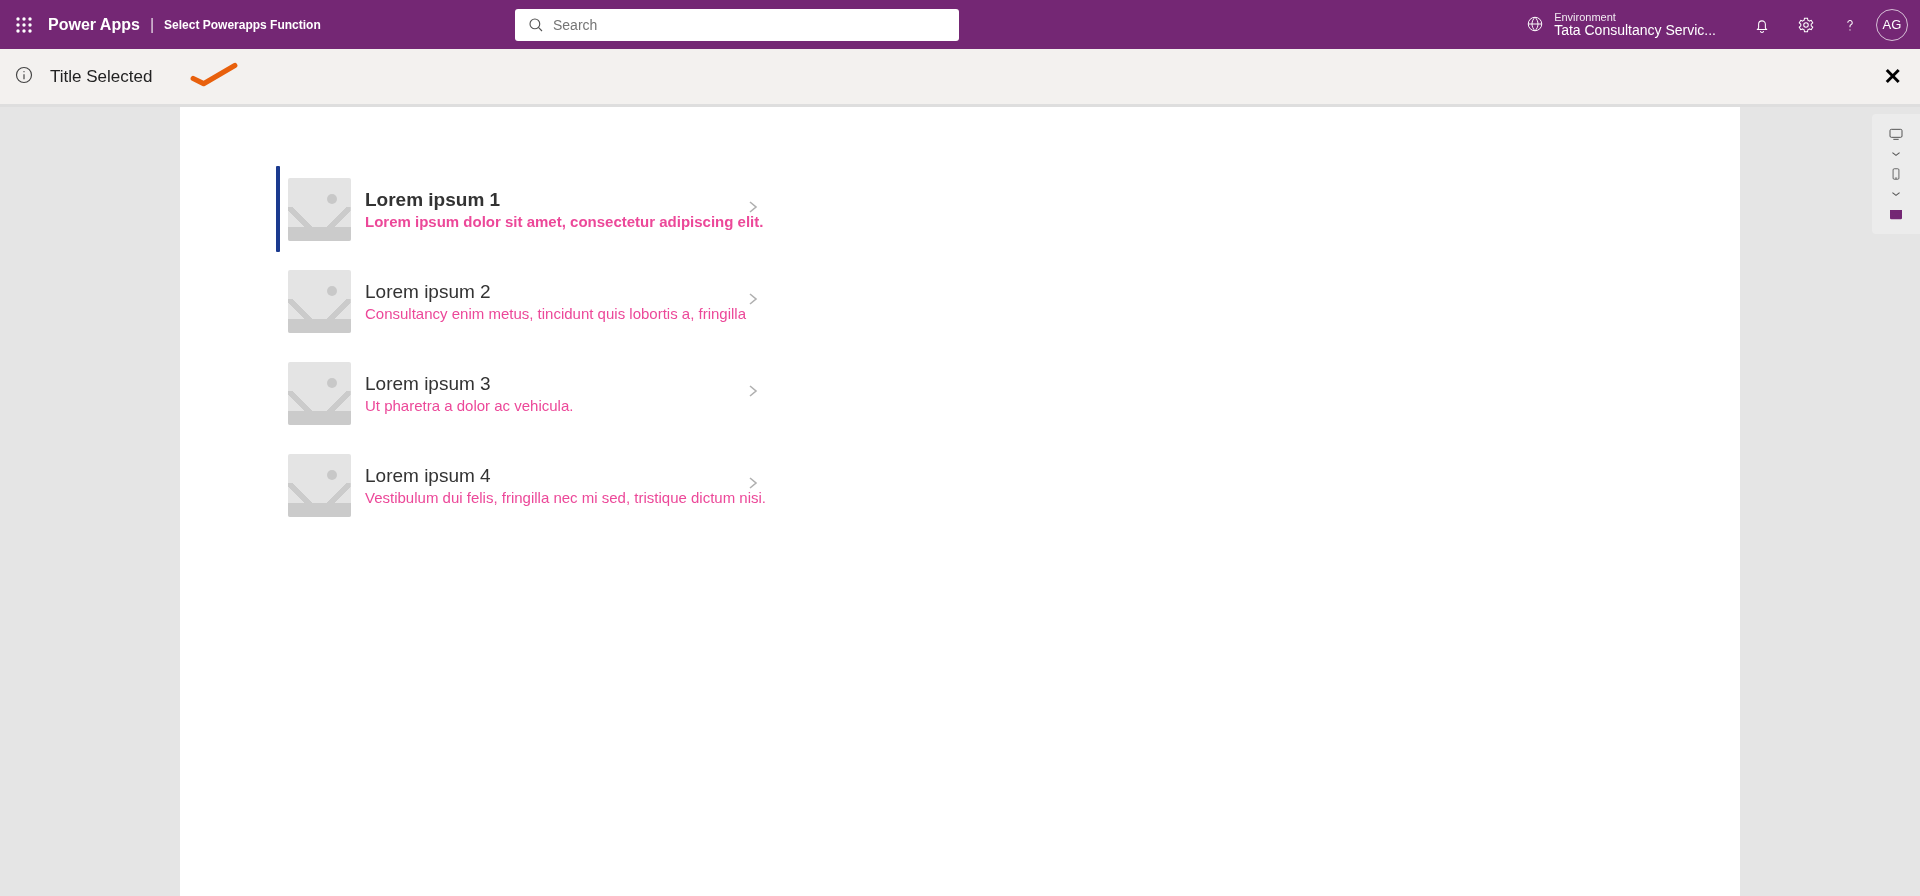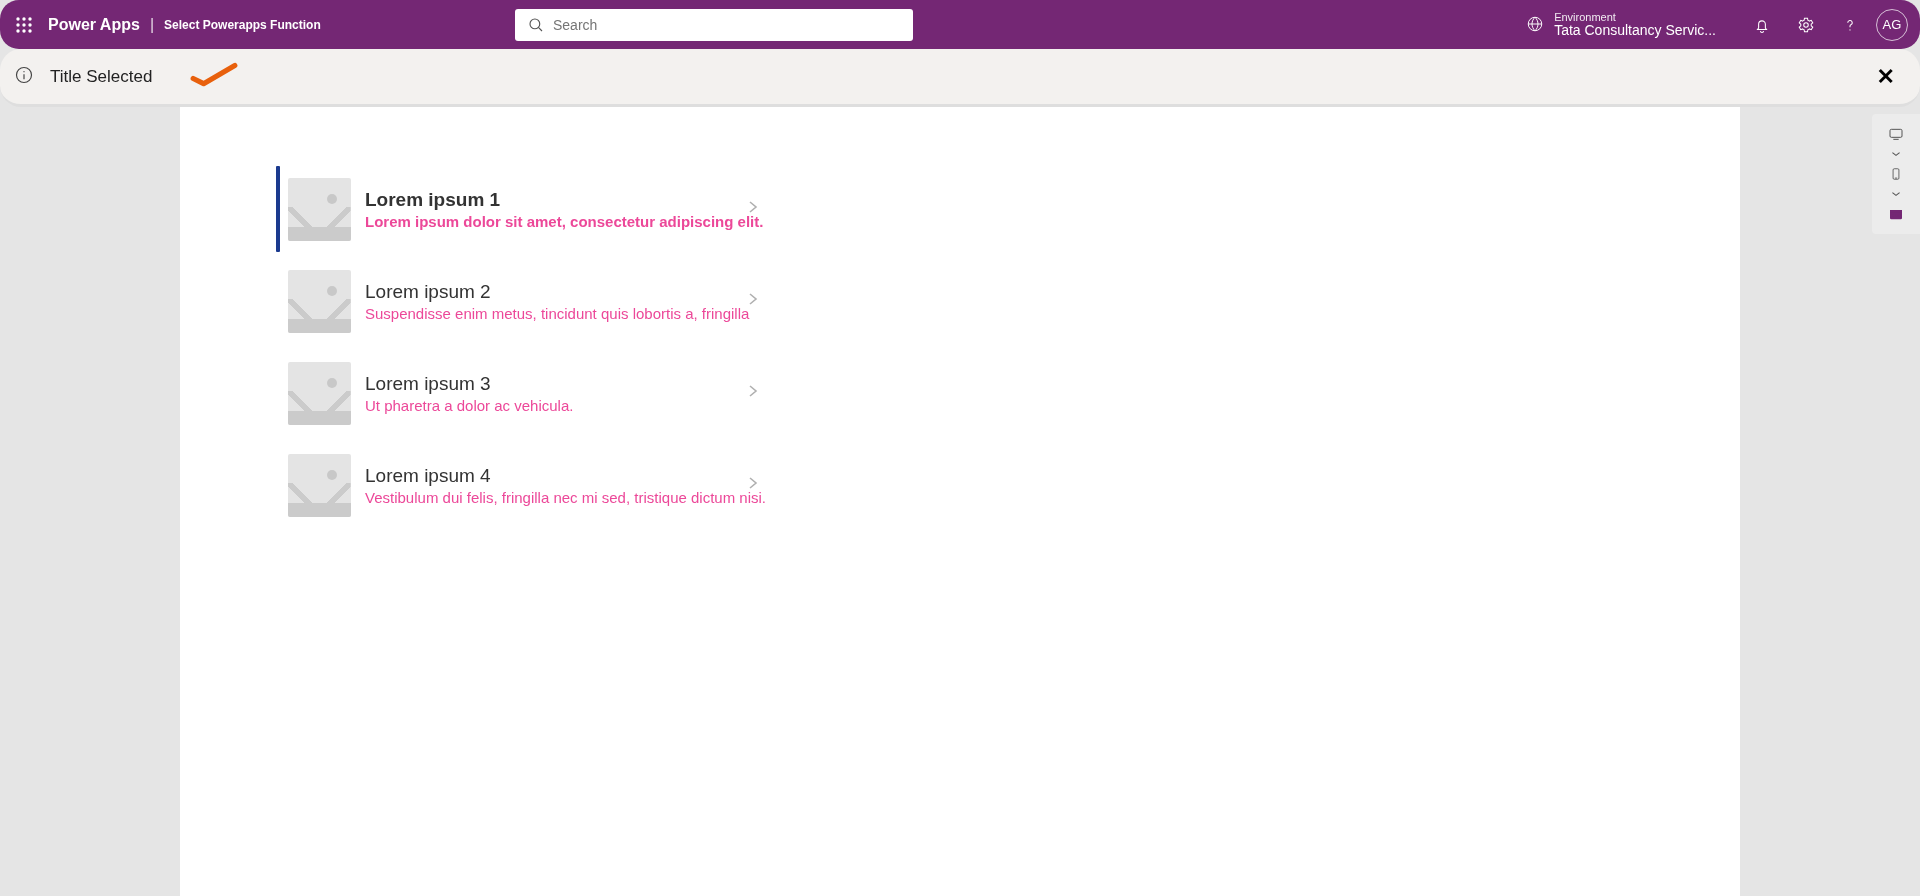--- a/index.html
+++ b/index.html
@@ -10,30 +10,29 @@
     --text-dark: #333;
     --text-mid: #555;
     --icon-grey: #b8b8b8;
   }
 
   
   .header {
     position: absolute; top:0; left:0; right:0; height:49px;
     background: var(--purple); color:#fff; display:flex; align-items:center;
     z-index: 100;
-    border-radius: 19px;
   }
   .waffle-btn { width:48px; height:49px; display:flex; align-items:center; justify-content:center; cursor:pointer; }
   .waffle-svg { width:18px; height:18px; fill:#fff; }
   .app-name { font-size:16px; font-weight:600; }
   .divider { margin: 0 10px; opacity:0.8; font-weight:300; }
   .page-title { font-size:12px; font-weight:600; }
 
   .search-wrap {
-    position:absolute; left:515px; top:9px; width:398px; height:32px;
+    position:absolute; left:515px; top:9px; width:444px; height:32px;
     background:#fff; border-radius:3px; display:flex; align-items:center;
   }
   .search-wrap svg.search-icon { width:18px; height:18px; margin:0 8px 0 12px; fill:none; stroke:#555; stroke-width:1.5; }
   .search-wrap input {
     flex:1; border:none; outline:none; height:100%; font-size:14px; color:#333; background:transparent;
   }
 
   .header-right { position:absolute; right:8px; top:0; height:49px; display:flex; align-items:center; gap:0; }
   .env-block { display:flex; align-items:center; margin-right:24px; cursor:pointer; }
   .env-icon { width:18px; height:18px; margin-right:10px; }
@@ -44,25 +43,24 @@
   .hicon-btn svg { width:18px; height:18px; stroke:#fff; fill:none; stroke-width:1.4; }
   .avatar-circle {
     width:32px; height:32px; border-radius:50%; border:1px solid rgba(255,255,255,0.7);
     display:flex; align-items:center; justify-content:center; font-size:13px; margin-left:4px; margin-right:4px;
   }
 
   
   .notif {
     position:absolute; top:49px; left:0; right:0;
     background: var(--notif-bg);
-    display:flex; align-items:center; padding:0 25px 0 14px;
+    display:flex; align-items:center; padding:0 18px 0 14px;
     border-bottom: 3px solid #dedede;
     height:58px;
     z-index: 90;
-    border-radius: 21px;
   }
   .notif .info-icon svg { width:20px; height:20px; stroke:#444; fill:none; stroke-width:1.4; }
   .notif .notif-text { margin-left:16px; font-size:17px; color:#222; font-weight:450; }
   .notif .check-mark { margin-left:36px; }
   .notif .check-mark svg { width:52px; height:26px; }
   .notif .close-btn { margin-left:auto; cursor:pointer; font-size:22px; font-weight:700; color:#000; line-height:1; }
 
   
   .workarea { position:absolute; top:107px; left:0; right:0; bottom:0; background:#e5e5e5; }
   .canvas {
@@ -202,21 +200,21 @@
           </div>
           <div class="card-chevron"><svg viewBox="0 0 14 14">
               <path d="M4 2 L10 7 L4 12"></path>
             </svg></div>
         </div>
         <div class="card">
           <div class="select-bar"></div>
           <div class="thumb"></div>
           <div class="card-text">
             <div class="card-title">Lorem ipsum 2</div>
-            <div class="card-sub">Suspendisse enim metus, tincidunt quis lobortis a, fringilla</div>
+            <div class="card-sub">Consultancy enim metus, tincidunt quis lobortis a, fringilla</div>
           </div>
           <div class="card-chevron"><svg viewBox="0 0 14 14">
               <path d="M4 2 L10 7 L4 12"></path>
             </svg></div>
         </div>
         <div class="card">
           <div class="select-bar"></div>
           <div class="thumb"></div>
           <div class="card-text">
             <div class="card-title">Lorem ipsum 3</div>

